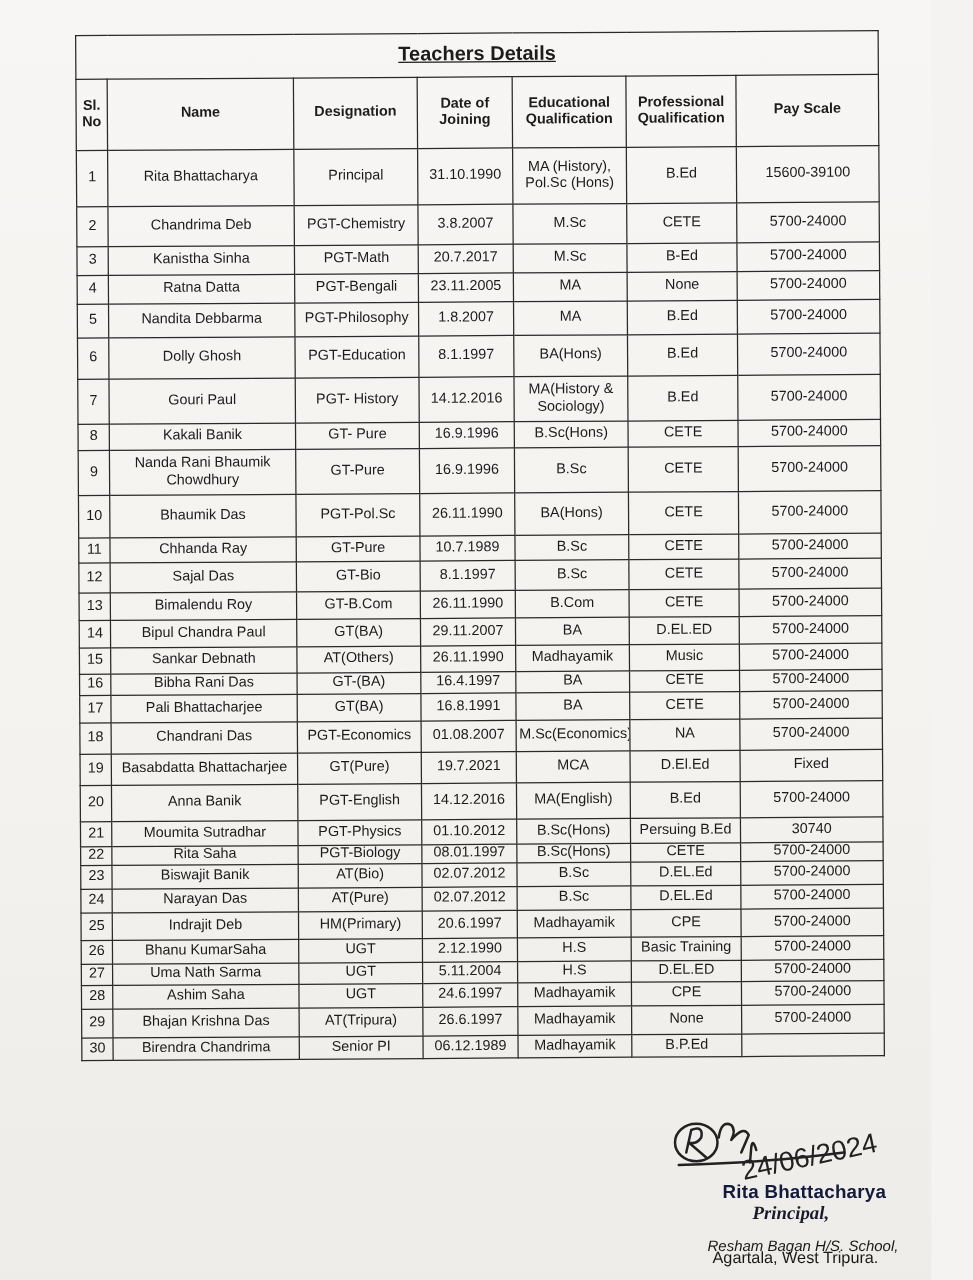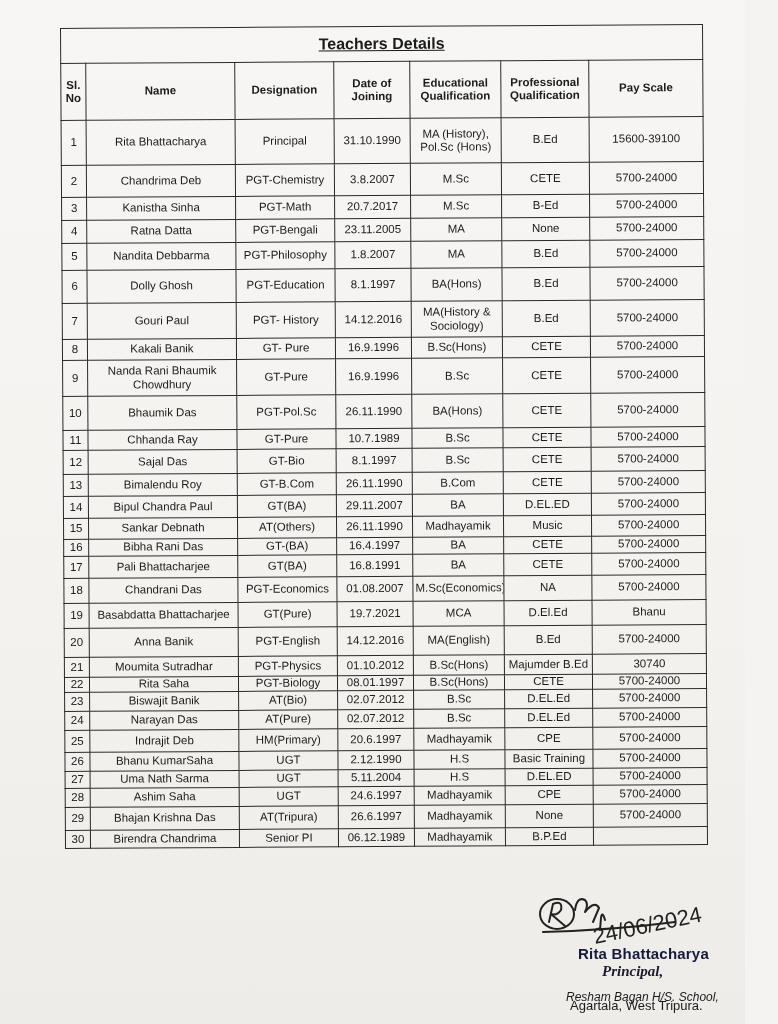--- a/index.html
+++ b/index.html
@@ -263,38 +263,38 @@
           <td>NA</td>
           <td>5700-24000</td>
         </tr>
         <tr style="height: 25px;">
           <td class="sl">19</td>
           <td>Basabdatta Bhattacharjee</td>
           <td>GT(Pure)</td>
           <td>19.7.2021</td>
           <td>MCA</td>
           <td>D.El.Ed</td>
-          <td>Bhanu</td>
+          <td>Fixed</td>
         </tr>
         <tr style="height: 29px;">
           <td class="sl">20</td>
           <td>Anna Banik</td>
           <td>PGT-English</td>
           <td>14.12.2016</td>
           <td>MA(English)</td>
           <td>B.Ed</td>
           <td>5700-24000</td>
         </tr>
         <tr style="height: 20px;">
           <td class="sl">21</td>
           <td>Moumita Sutradhar</td>
           <td>PGT-Physics</td>
           <td>01.10.2012</td>
           <td>B.Sc(Hons)</td>
-          <td>Majumder B.Ed</td>
+          <td>Persuing B.Ed</td>
           <td>30740</td>
         </tr>
         <tr style="height: 15px;">
           <td class="sl">22</td>
           <td>Rita Saha</td>
           <td>PGT-Biology</td>
           <td>08.01.1997</td>
           <td>B.Sc(Hons)</td>
           <td>CETE</td>
           <td>5700-24000</td>

